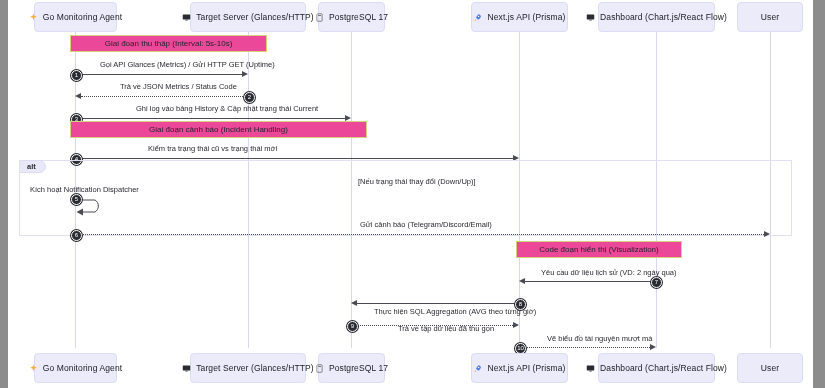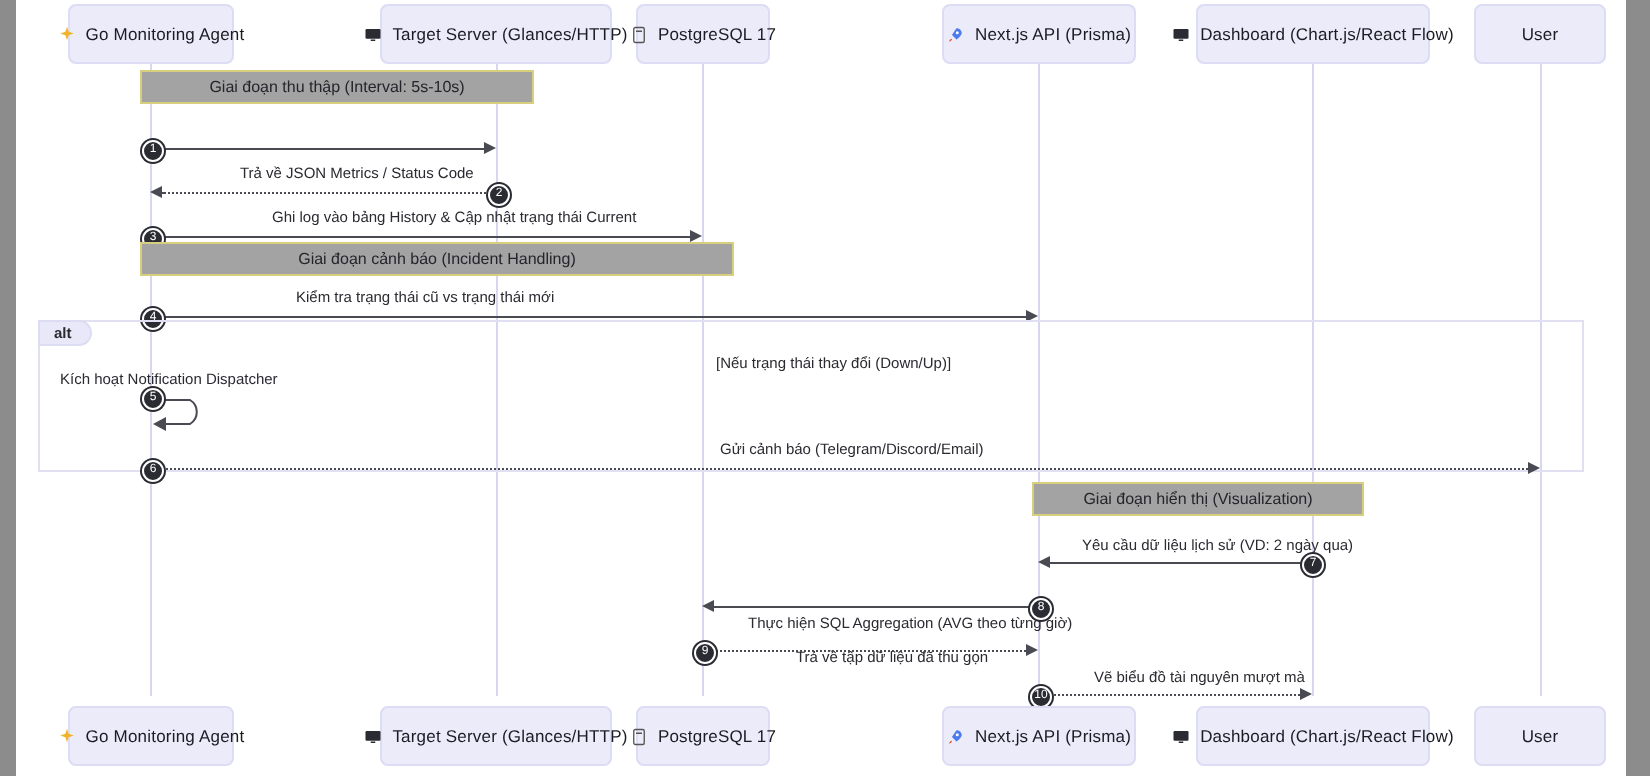--- a/index.html
+++ b/index.html
@@ -19,21 +19,21 @@
     position:absolute;height:30px;border-radius:4px;
     background:#ebebf9;border:1px solid #dcdcf4;
     display:flex;align-items:center;justify-content:center;
     gap:5px;box-sizing:border-box;padding:0 6px;
   }
   .actor .alabel{
     font-size:8.5px;color:#1b1b23;white-space:nowrap;letter-spacing:.1px;
   }
   .ico{display:inline-flex;align-items:center;justify-content:center;flex:0 0 auto;}
   .note{
-    position:absolute;height:17px;background:#a3a3a3;border:1px solid #d8cf7e;
+    position:absolute;height:17px;background:#ec4899;border:1px solid #d8cf7e;
     display:flex;align-items:center;justify-content:center;box-sizing:border-box;
   }
   .note span{font-size:8px;color:#24242b;white-space:nowrap;}
   .msgline{
     position:absolute;height:0;border-top:1px solid #4a4a52;
   }
   .msgline.dotted{border-top:1px dotted #4a4a52;}
   .msglbl{
     position:absolute;font-size:7.5px;color:#2a2a31;white-space:nowrap;
   }
@@ -123,20 +123,21 @@
   </div>
 
   <div class="actor" style="left:729px;top:2px;width:66px;">
     <span class="alabel">User</span>
   </div>
 
   <div class="note" style="left:62px;top:35px;width:197px;">
     <span>Giai đoạn thu thập (Interval: 5s-10s)</span>
   </div>
 
+  <div class="msglbl" style="left:92px;top:60px;">Gọi API Glances (Metrics) / Gửi HTTP GET (Uptime)</div>
   <div class="msgline" style="left:67px;top:74px;width:167px;"></div>
   <div class="ahead right" style="left:234px;top:70.5px;"></div>
   <div class="seqnum" style="left:63px;top:70px;">1</div>
 
   <div class="msglbl" style="left:112px;top:82px;">Trả về JSON Metrics / Status Code</div>
   <div class="msgline dotted" style="left:73px;top:96px;width:168px;"></div>
   <div class="ahead left" style="left:67px;top:92.5px;"></div>
   <div class="seqnum" style="left:236px;top:92px;">2</div>
 
   <div class="msglbl" style="left:128px;top:104px;">Ghi log vào bảng History &amp; Cập nhật trạng thái Current</div>
@@ -163,21 +164,21 @@
     <path d="M8 10.5 L1.5 14 L8 17.5 Z" fill="#4a4a52"></path>
   </svg>
   <div class="seqnum" style="left:63px;top:194px;">5</div>
 
   <div class="msglbl" style="left:352px;top:220px;">Gửi cảnh báo (Telegram/Discord/Email)</div>
   <div class="msgline dotted" style="left:67px;top:234px;width:689px;"></div>
   <div class="ahead right" style="left:756px;top:230.5px;"></div>
   <div class="seqnum" style="left:63px;top:230px;">6</div>
 
   <div class="note" style="left:508px;top:241px;width:166px;">
-    <span>Giai đoạn hiển thị (Visualization)</span>
+    <span>Code đoạn hiển thị (Visualization)</span>
   </div>
 
   <div class="msglbl" style="left:533px;top:268px;">Yêu cầu dữ liệu lịch sử (VD: 2 ngày qua)</div>
   <div class="msgline" style="left:517px;top:281px;width:129px;"></div>
   <div class="ahead left" style="left:511px;top:277.5px;"></div>
   <div class="seqnum" style="left:643px;top:277px;">7</div>
 
   <div class="msglbl" style="left:366px;top:290px;margin-top:17px;">Thực hiện SQL Aggregation (AVG theo từng giờ)</div>
   <div class="msgline" style="left:349px;top:303px;width:162px;"></div>
   <div class="ahead left" style="left:343px;top:299.5px;"></div>

